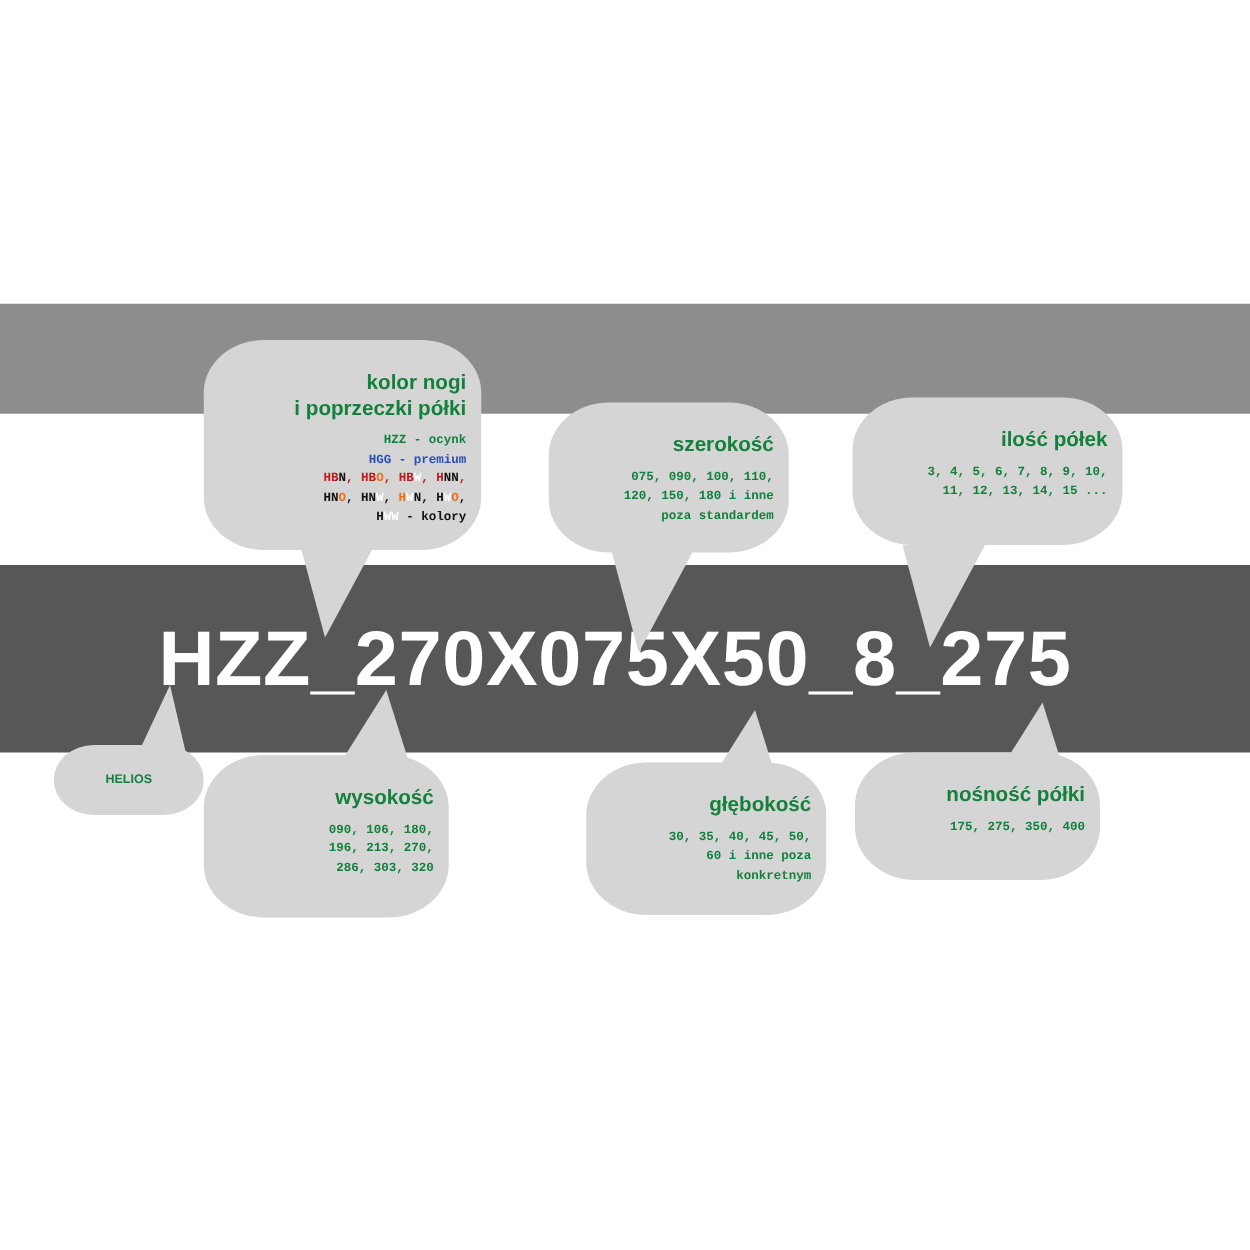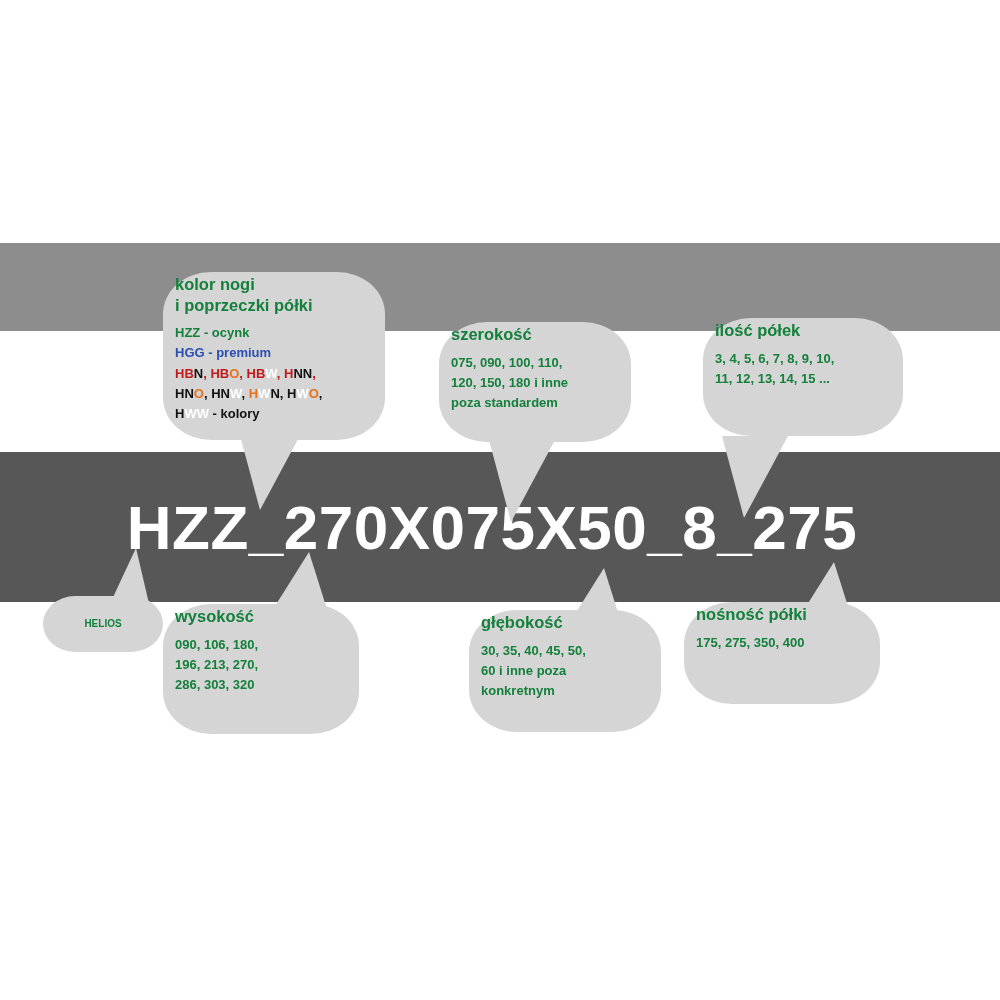--- a/index.html
+++ b/index.html
@@ -66,36 +66,37 @@
     font-weight: bold;
     line-height: 1.5;
   }
 
   
   .bubble {
     position: absolute;
     background: #d5d5d5;
     border-radius: 48px / 42px;
     box-sizing: border-box;
-    text-align: left;
+    text-align: right;
     color: #1a7a2e;
-    padding: 2px 12px;
+    padding: 24px 12px;
   }
   .bubble .title {
     color: #13803b;
     font-weight: bold;
     font-size: 16.5px;
     line-height: 1.25;
     margin-bottom: 8px;
   }
   .bubble .body {
     color: #13803b;
     font-weight: bold;
-    font-size: 13px;
+    font-size: 10px;
     line-height: 1.55;
+    font-family: Liberation Mono, monospace;
   }
   .bubble.small .title {
     margin-bottom: 0;
     font-size: 10px;
   }
 
   
   .tail {
     position: absolute;
     width: 0;
@@ -155,21 +156,21 @@
 
   <div class="bubble" style="left:439px; top:322px; width:192px; height:120px;">
     <div class="title">szerokość</div>
     <div class="body">
       <div>075, 090, 100, 110,</div>
       <div>120, 150, 180  i inne</div>
       <div>poza standardem</div>
     </div>
   </div>
 
-  <div class="bubble" style="left:703px; top:318px; width:200px; height:118px;">
+  <div class="bubble" style="left:682px; top:318px; width:216px; height:118px;">
     <div class="title">ilość półek</div>
     <div class="body">
       <div>3, 4, 5, 6, 7, 8, 9, 10,</div>
       <div>11, 12, 13, 14, 15 ...</div>
     </div>
   </div>
 
   <div class="bubble small" style="left:43px; top:596px; width:120px; height:56px; display:flex; align-items:center; justify-content:center;">
     <div class="title">HELIOS</div>
   </div>

